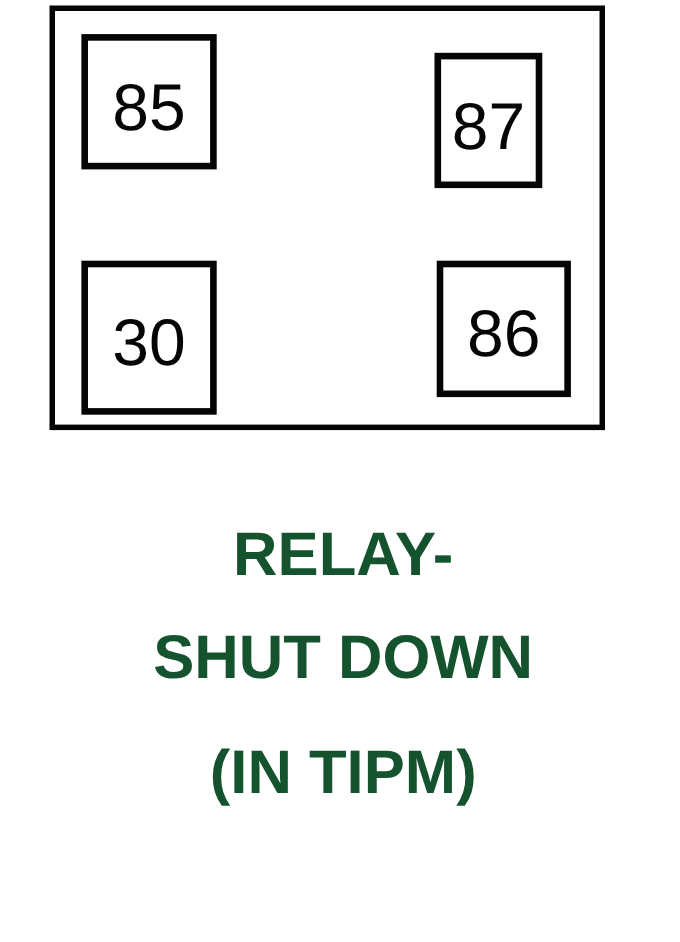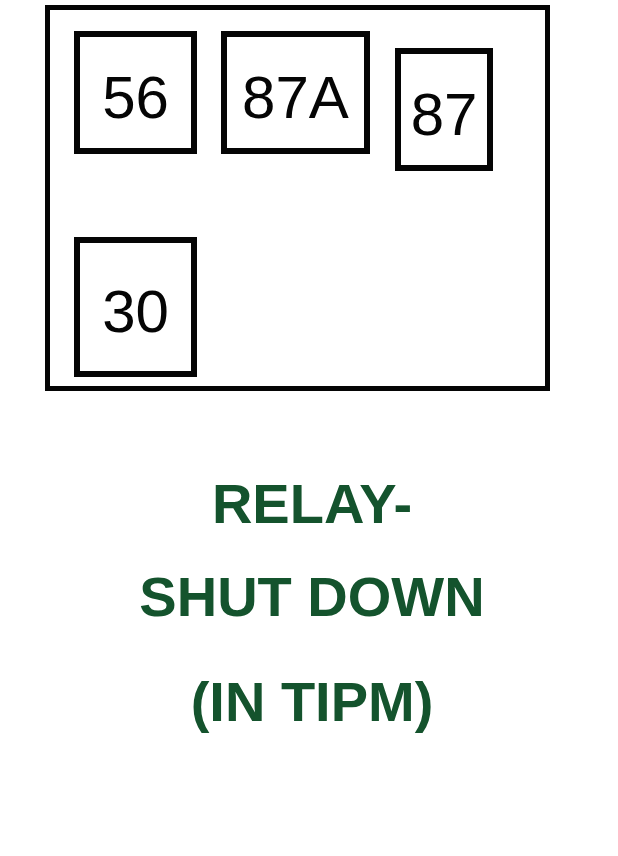--- a/index.html
+++ b/index.html
@@ -71,30 +71,30 @@
     margin-top: 12px;
   }
 </style>
 </head>
 <body>
 
 <div class="stage">
 
   <div class="relay-outline">
     <div class="pin pin-85">
-      <span>56</span>
-    </div>
-    <div class="pin pin-87a">
-      <span>87A</span>
+      <span>85</span>
     </div>
     <div class="pin pin-87">
       <span>87</span>
     </div>
     <div class="pin pin-30">
       <span>30</span>
+    </div>
+    <div class="pin pin-86">
+      <span>86</span>
     </div>
   </div>
 
   <div class="caption">
     <div class="caption-line">RELAY-</div>
     <div class="caption-line">SHUT DOWN</div>
     <div class="caption-line last">(IN TIPM)</div>
   </div>
 
 </div>

